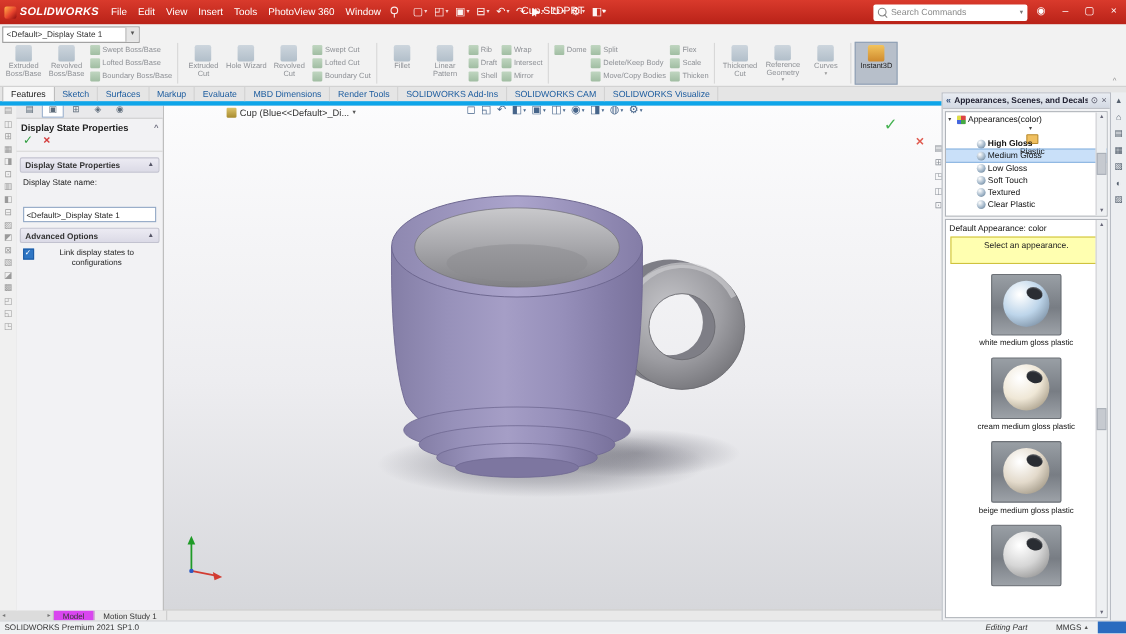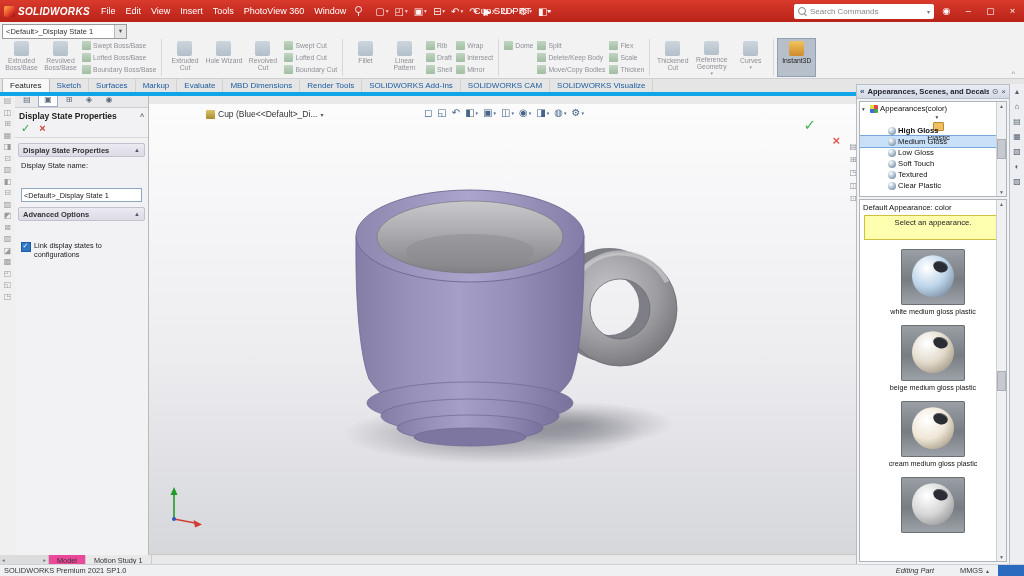--- a/index.html
+++ b/index.html
@@ -65,27 +65,27 @@
   .pmtab.active{background:#fff;border:1px solid #9ab0cc;}
   .pmtitle{display:flex;align-items:center;font-size:8.5px;font-weight:bold;color:#222;padding:3px 4px 1px;}
   .pmtitle .sp{margin-left:auto;color:#667;font-size:7px;}
   .pmactions{display:flex;gap:9px;padding:1px 6px 3px;border-bottom:1px solid #d8d8d8;}
   .ok{color:#2f9e3f;font-weight:bold;font-size:11px;line-height:11px;}
   .cancel{color:#d43c3c;font-weight:bold;font-size:11px;line-height:11px;}
   .pmgroup{margin:5px 3px 0;background:linear-gradient(#ecebf3,#dbdae6);border:1px solid #c2c2cf;border-radius:2px;font-size:7.5px;font-weight:bold;color:#333;padding:1.5px 4px;display:flex;align-items:center;}
   .pmgroup .gcaret{margin-left:auto;color:#556;font-size:6px;}
   .pmlabel{font-size:7.5px;color:#222;margin:4px 6px 18px;}
   .pminput{margin:0 6px;height:12px;background:#fff;border:1px solid #8fa6c4;font-size:7.3px;color:#222;display:flex;align-items:center;padding:0 2px;white-space:nowrap;overflow:hidden;}
-  .pmcheckrow{display:flex;margin:21px 6px;gap:3px;align-items:flex-start;}
+  .pmcheckrow{display:flex;margin:5px 6px;gap:3px;align-items:flex-start;text-align:center;}
   .cbx{width:8px;height:8px;background:#2f76c4;border:1px solid #1d5ca6;position:relative;flex:none;}
   .cbx::after{content:"✓";color:#fff;font-size:7px;position:absolute;top:-1px;left:0.5px;}
   .cblabel{font-size:7.3px;color:#222;line-height:8.6px;}
 
   
-  .viewport{position:absolute;top:104px;left:148px;width:712px;bottom:21px;background:linear-gradient(180deg,#fcfcfd 0%,#ededf0 55%,#d6d7db 100%);overflow:hidden;z-index:10;}
+  .viewport{position:absolute;top:92px;left:148px;width:712px;bottom:21px;background:linear-gradient(180deg,#fcfcfd 0%,#ededf0 55%,#d6d7db 100%);overflow:hidden;z-index:10;}
   .breadcrumb{position:absolute;left:58px;top:5px;display:flex;gap:3px;align-items:center;font-size:8.5px;color:#333;}
   .bc-icon{width:9px;height:9px;background:linear-gradient(#ddc46c,#a88b2e);border-radius:1px;}
   .bc-caret{font-size:6px;color:#555;}
   #headsup{position:absolute;top:3px;left:50%;transform:translateX(-50%);display:flex;align-items:center;gap:1px;}
   .hu-item{display:flex;align-items:center;padding:0 2px;}
   .hu-glyph{font-size:10px;color:#47658a;}
   .hu-caret{font-size:5px;color:#47658a;margin-left:1px;}
   .confirm-check{position:absolute;right:44px;top:12px;color:#45b251;font-size:15px;font-weight:bold;}
   .confirm-x{position:absolute;right:20px;top:29px;color:#e05a4f;font-size:13px;font-weight:bold;}
   #edgeicons{position:absolute;right:3px;top:38px;display:flex;flex-direction:column;gap:4px;align-items:center;}
@@ -122,21 +122,21 @@
 
   
   #sidestrip{position:absolute;top:84px;right:0;width:14px;bottom:11px;background:#eceef1;border-left:1px solid #c4c8ce;display:flex;flex-direction:column;align-items:center;padding-top:3px;gap:6px;z-index:55;}
   .ss-icon{font-size:8px;color:#55606e;}
 
   
   .modeltabs{position:absolute;left:0;right:0;bottom:11px;height:10px;background:#e9e9e9;border-top:1px solid #c9c9c9;display:flex;align-items:stretch;font-size:7.3px;z-index:15;}
   .mt-scroll{width:44px;background:#dcdcdc;border-right:1px solid #c0c0c0;display:flex;align-items:center;justify-content:space-between;padding:0 2px;color:#777;font-size:5.5px;flex:none;}
   #modeltabs-items{display:flex;align-items:stretch;}
   .mtab{padding:0 8px;display:flex;align-items:center;color:#333;border-right:1px solid #cccccc;}
-  .mtab.active{background:#ec4899;}
+  .mtab.active{background:#d946ef;}
   .statusbar{position:absolute;left:0;right:0;bottom:0;height:11px;background:#eef0f2;border-top:1px solid #cfd2d6;display:flex;align-items:center;font-size:7.4px;color:#333;padding-left:4px;z-index:70;}
   .sb-left{flex:none;}
   .sb-edit{margin-left:auto;font-style:italic;}
   .sb-units{margin-left:26px;display:flex;align-items:center;gap:2px;}
   .sb-caret{font-size:5px;color:#555;}
   .sb-blue{width:26px;height:100%;background:#2a6bbf;margin-left:8px;flex:none;}
 </style>
 </head>
 <body>
 
@@ -607,33 +607,33 @@
           <div class="thumb">
             <div class="thumb-img">
               <div class="sphere" style="background: radial-gradient(circle at 36% 30%, rgb(255, 255, 255) 2%, rgb(189, 213, 234) 48%, rgb(111, 130, 150) 92%);">
                 <div class="hole"></div>
               </div>
             </div>
             <div class="thumb-label">white medium gloss plastic</div>
           </div>
           <div class="thumb">
             <div class="thumb-img">
+              <div class="sphere" style="background: radial-gradient(circle at 36% 30%, rgb(255, 255, 255) 2%, rgb(239, 231, 214) 48%, rgb(154, 143, 122) 92%);">
+                <div class="hole"></div>
+              </div>
+            </div>
+            <div class="thumb-label">cream medium gloss plastic</div>
+          </div>
+          <div class="thumb">
+            <div class="thumb-img">
               <div class="sphere" style="background: radial-gradient(circle at 36% 30%, rgb(255, 255, 255) 2%, rgb(227, 218, 203) 48%, rgb(147, 138, 120) 92%);">
                 <div class="hole"></div>
               </div>
             </div>
             <div class="thumb-label">beige medium gloss plastic</div>
-          </div>
-          <div class="thumb">
-            <div class="thumb-img">
-              <div class="sphere" style="background: radial-gradient(circle at 36% 30%, rgb(255, 255, 255) 2%, rgb(239, 231, 214) 48%, rgb(154, 143, 122) 92%);">
-                <div class="hole"></div>
-              </div>
-            </div>
-            <div class="thumb-label">cream medium gloss plastic</div>
           </div>
           <div class="thumb">
             <div class="thumb-img">
               <div class="sphere" style="background: radial-gradient(circle at 36% 30%, rgb(255, 255, 255) 2%, rgb(214, 214, 214) 48%, rgb(138, 138, 138) 92%);">
                 <div class="hole"></div>
               </div>
             </div>
           </div>
         </div>
       <div class="thumbs-scroll">

